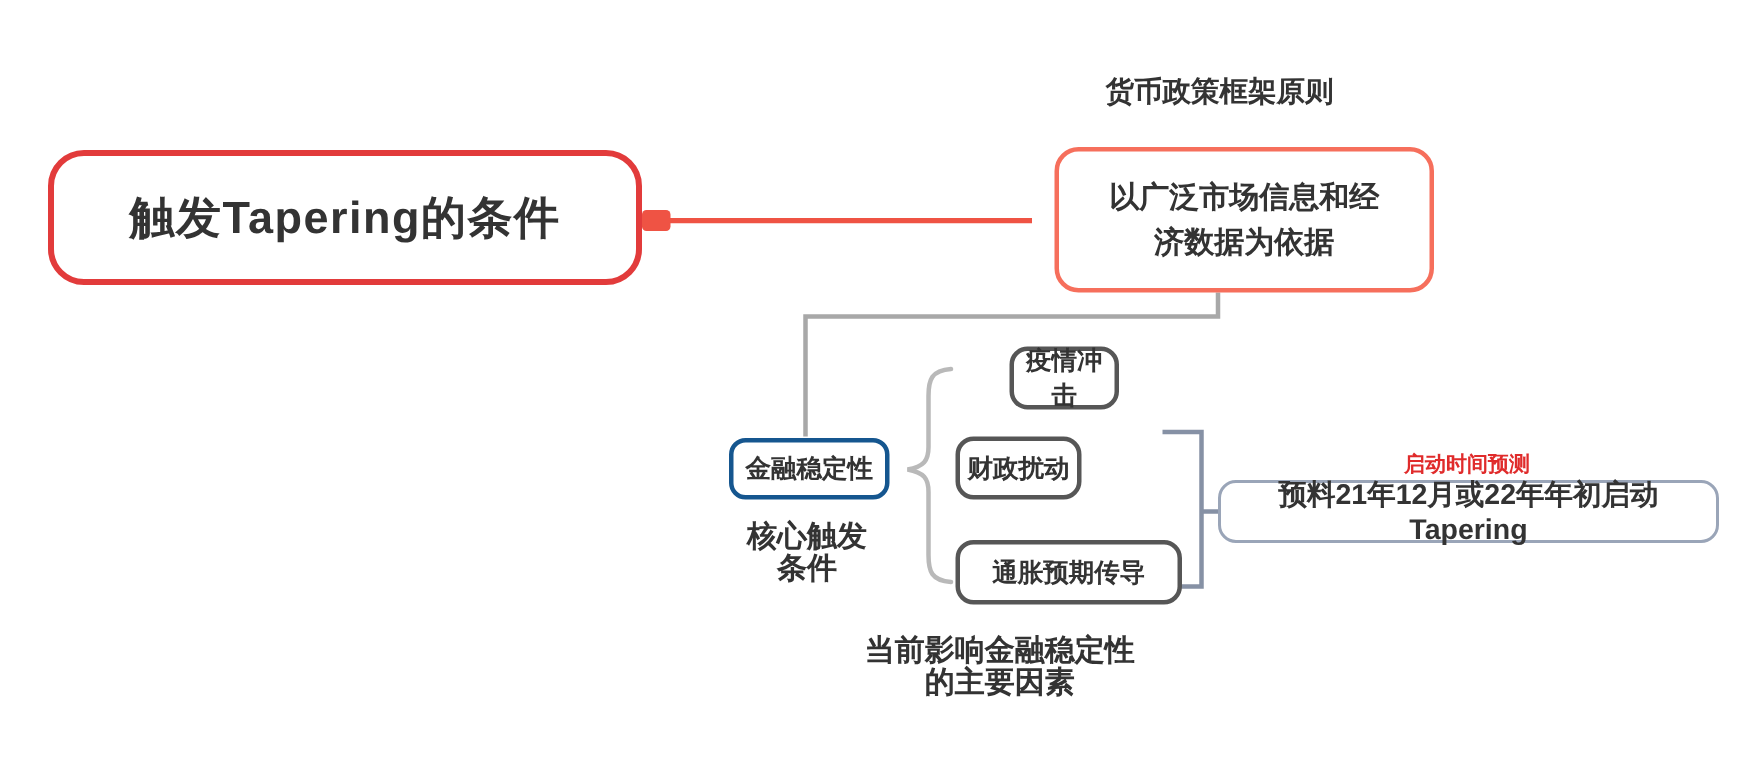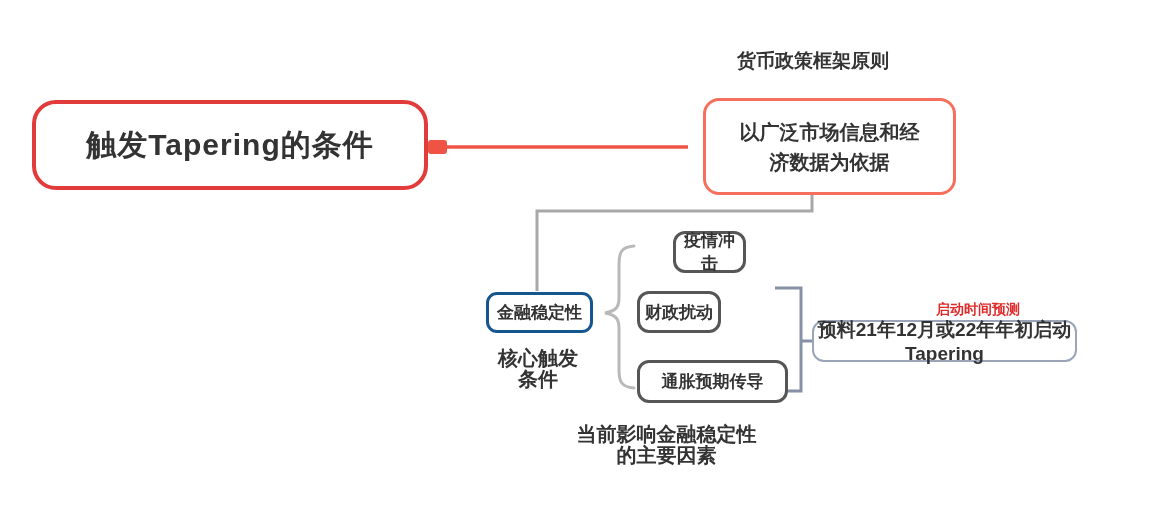--- a/index.html
+++ b/index.html
@@ -68,21 +68,21 @@
   .node-factor {
     border: 3px solid var(--factor-border, #565656);
     border-radius: 12px;
     font-size: 17px;
   }
   .node-factor-0 { left: 637px; top: 231px; width: 73px;  height: 42px; margin-left: 36px; }
   .node-factor-1 { left: 637px; top: 291px; width: 84px;  height: 42px; }
   .node-factor-2 { left: 637px; top: 360px; width: 151px; height: 43px; }
   .node-prediction {
     left: 812px; top: 320px;
-    width: 265px; height: 42px;
+    width: 334px; height: 42px;
     border: 2.5px solid var(--prediction-border, #9aa5b8);
     border-radius: 12px;
     font-size: 19px;
   }
 
   .floating-label {
     position: absolute;
     text-align: center;
     font-weight: 700;
     color: var(--text, #333333);

